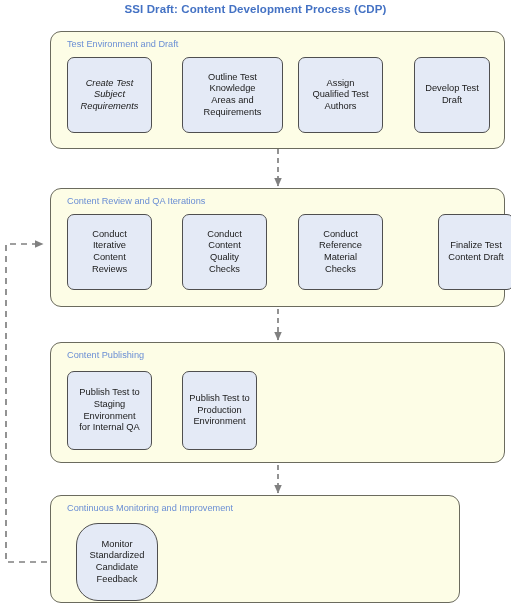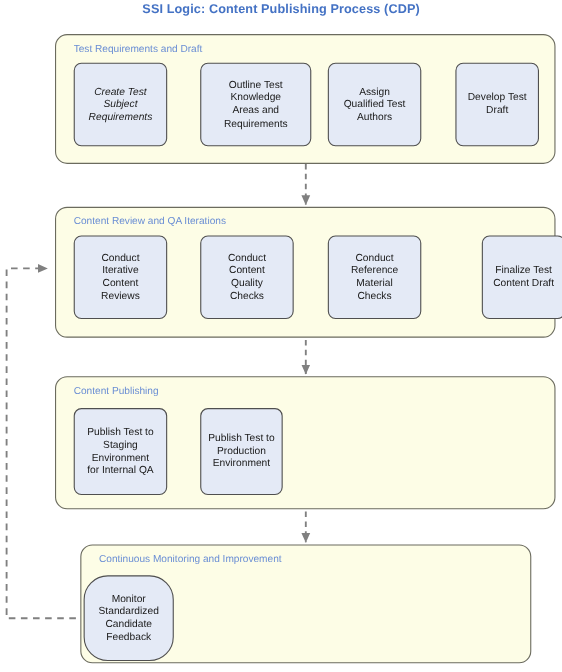--- a/index.html
+++ b/index.html
@@ -77,21 +77,21 @@
     width: 511px;
     height: 611px;
     pointer-events: none;
   }
 </style>
 </head>
 <body>
 
 <div id="canvas">
 
-  <div id="diagram-title">SSI Logic: Content Publishing Process (CDP)</div>
+  <div id="diagram-title">SSI Draft: Content Development Process (CDP)</div>
 
   <svg id="connectors" viewBox="0 0 511 611" width="511" height="611">
     <defs>
       <marker id="blueArrow" markerWidth="7" markerHeight="7" refX="5.6" refY="3" orient="auto" markerUnits="userSpaceOnUse">
         <path d="M0,0.2 L6,3 L0,5.8 z" fill="#4472c4"></path>
       </marker>
       <marker id="grayArrow" markerWidth="11" markerHeight="11" refX="8.5" refY="4.6" orient="auto" markerUnits="userSpaceOnUse">
         <path d="M0,0.6 L9,4.6 L0,8.6 z" fill="#808080"></path>
       </marker>
     </defs>
@@ -113,21 +113,21 @@
     <g>
       <line x1="278" y1="149" x2="278" y2="186" stroke="#808080" stroke-width="1.7" stroke-dasharray="5,4" marker-end="url(#grayArrow)"></line>
       <line x1="278" y1="309" x2="278" y2="340" stroke="#808080" stroke-width="1.7" stroke-dasharray="5,4" marker-end="url(#grayArrow)"></line>
       <line x1="278" y1="465" x2="278" y2="493" stroke="#808080" stroke-width="1.7" stroke-dasharray="5,4" marker-end="url(#grayArrow)"></line>
     </g>
 
     <path d="M 69,562 L 6,562 L 6,244 L 43,244" fill="none" stroke="#808080" stroke-width="1.7" stroke-dasharray="6,5" marker-end="url(#grayArrow)"></path>
   </svg>
 
   <div class="phase" style="left:50px; top:31px; width:455px; height:118px;">
-    <div class="phase-label">Test Requirements and Draft</div>
+    <div class="phase-label">Test Environment and Draft</div>
   </div>
   <div class="step" style="left:67px; top:57px; width:85px; height:76px;font-style:italic;">Create Test
 Subject
 Requirements</div>
   <div class="step" style="left:182px; top:57px; width:101px; height:76px;">Outline Test
 Knowledge
 Areas and
 Requirements</div>
   <div class="step" style="left:298px; top:57px; width:85px; height:76px;">Assign
 Qualified Test
@@ -157,21 +157,21 @@
     <div class="phase-label">Content Publishing</div>
   </div>
   <div class="step" style="left:67px; top:371px; width:85px; height:79px;">Publish Test to
 Staging
 Environment
 for Internal QA</div>
   <div class="step" style="left:182px; top:371px; width:75px; height:79px;">Publish Test to
 Production
 Environment</div>
 
-  <div class="phase" style="left:50px; top:495px; width:410px; height:108px;margin-left:23px;">
+  <div class="phase" style="left:50px; top:495px; width:410px; height:108px;">
     <div class="phase-label">Continuous Monitoring and Improvement</div>
   </div>
   <div class="step" style="left:76px; top:523px; width:82px; height:78px;border-radius:22px;">Monitor
 Standardized
 Candidate
 Feedback</div>
 
 </div>
 
 </body></html>

